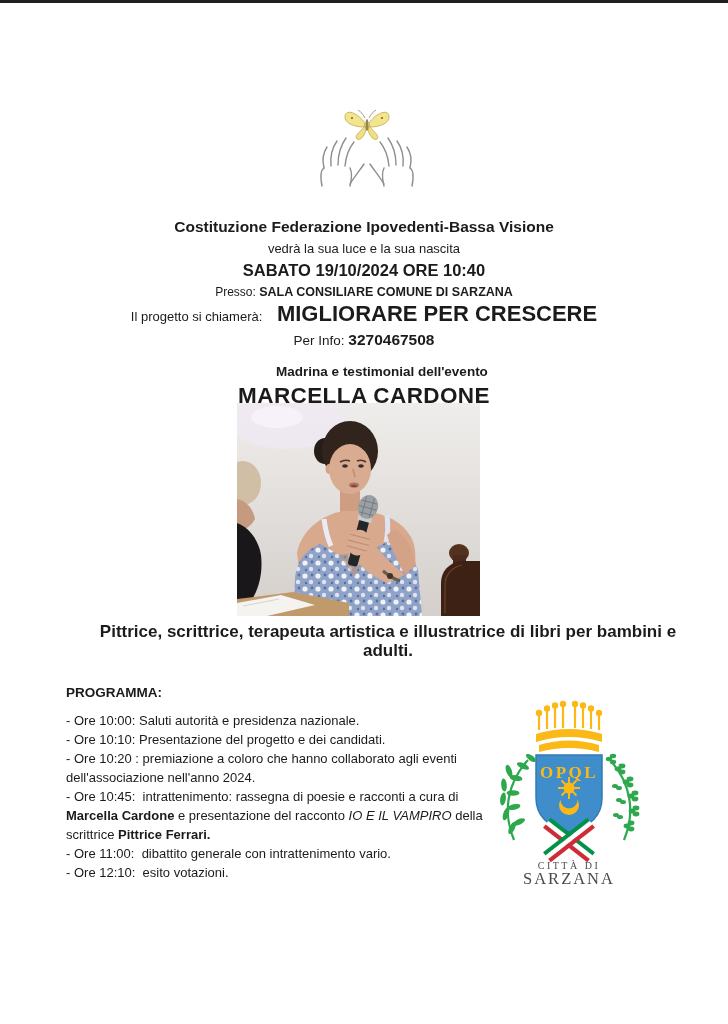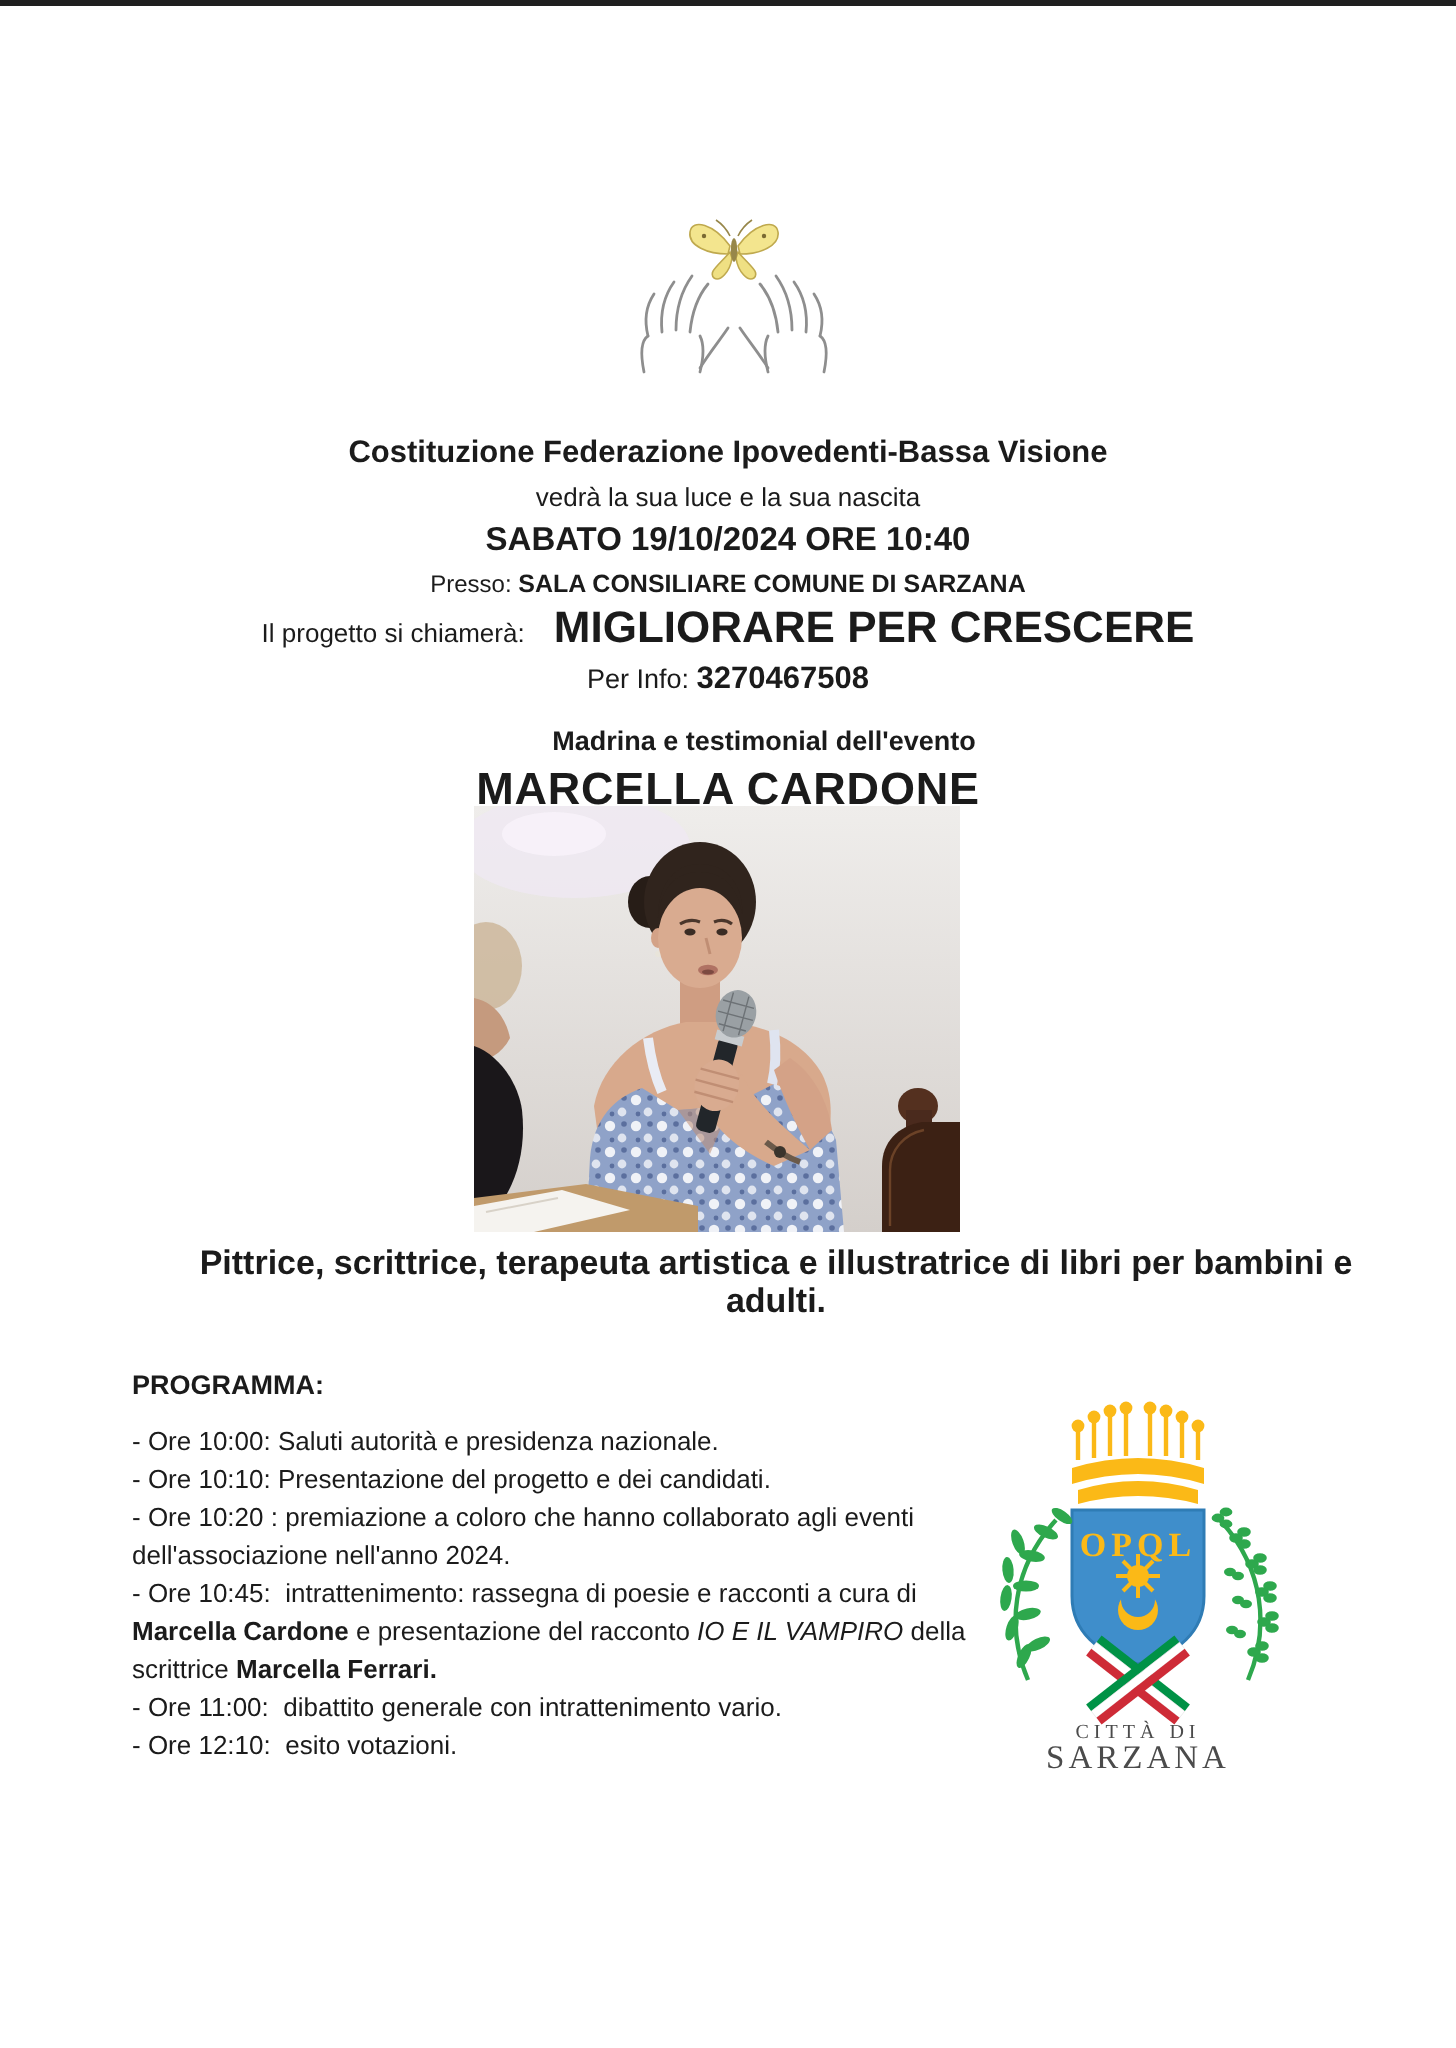--- a/index.html
+++ b/index.html
@@ -161,21 +161,21 @@
 
   <div class="bio">
     <p>Pittrice, scrittrice, terapeuta artistica e illustratrice di libri per bambini e adulti.</p>
   </div>
 
   <div class="prog-head">PROGRAMMA:</div>
   <div class="program-list">
       <div class="program-item"><span>- Ore 10:00: Saluti autorità e presidenza nazionale.</span></div>
       <div class="program-item"><span>- Ore 10:10: Presentazione del progetto e dei candidati.</span></div>
       <div class="program-item"><span>- Ore 10:20 : premiazione a coloro che hanno collaborato agli eventi dell'associazione nell'anno 2024.</span></div>
-      <div class="program-item"><span>- Ore 10:45:&nbsp; intrattenimento: rassegna di poesie e racconti a cura di </span><span style="font-weight: bold;">Marcella Cardone</span><span> e presentazione del racconto </span><span style="font-style: italic;">IO E IL VAMPIRO</span><span> della scrittrice </span><span style="font-weight: bold;">Marcella Ferrari.</span></div>
+      <div class="program-item"><span>- Ore 10:45:&nbsp; intrattenimento: rassegna di poesie e racconti a cura di </span><span style="font-weight: bold;">Marcella Cardone</span><span> e presentazione del racconto </span><span style="font-style: italic;">IO E IL VAMPIRO</span><span> della scrittrice </span><span style="font-weight: bold;">Pittrice Ferrari.</span></div>
       <div class="program-item"><span>- Ore 11:00:&nbsp; dibattito generale con intrattenimento vario.</span></div>
       <div class="program-item"><span>- Ore 12:10:&nbsp; esito votazioni.</span></div>
     </div>
 
   <div class="crest">
     <svg viewBox="0 0 166 196" xmlns="http://www.w3.org/2000/svg">
 
       <g>
         <g class="stroke-gold" stroke-width="2.2">
           <line x1="53" y1="17" x2="53" y2="32"></line>

